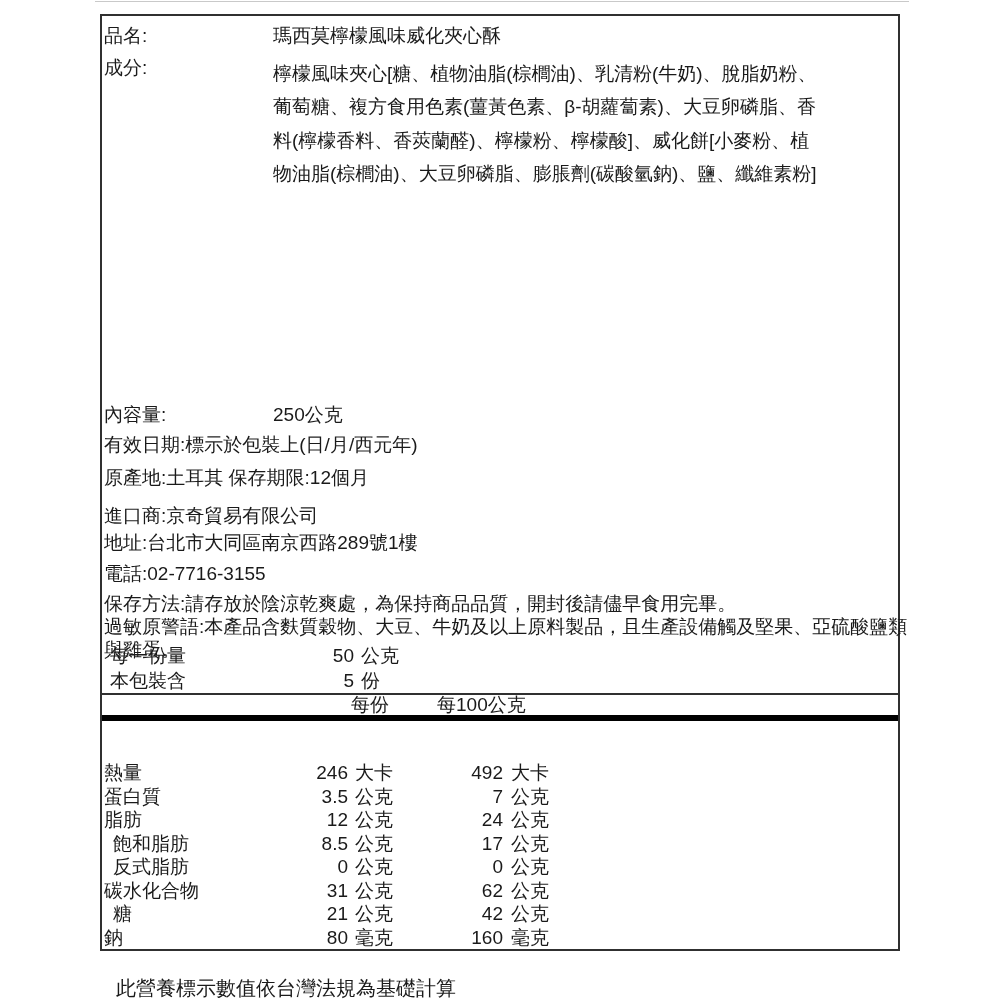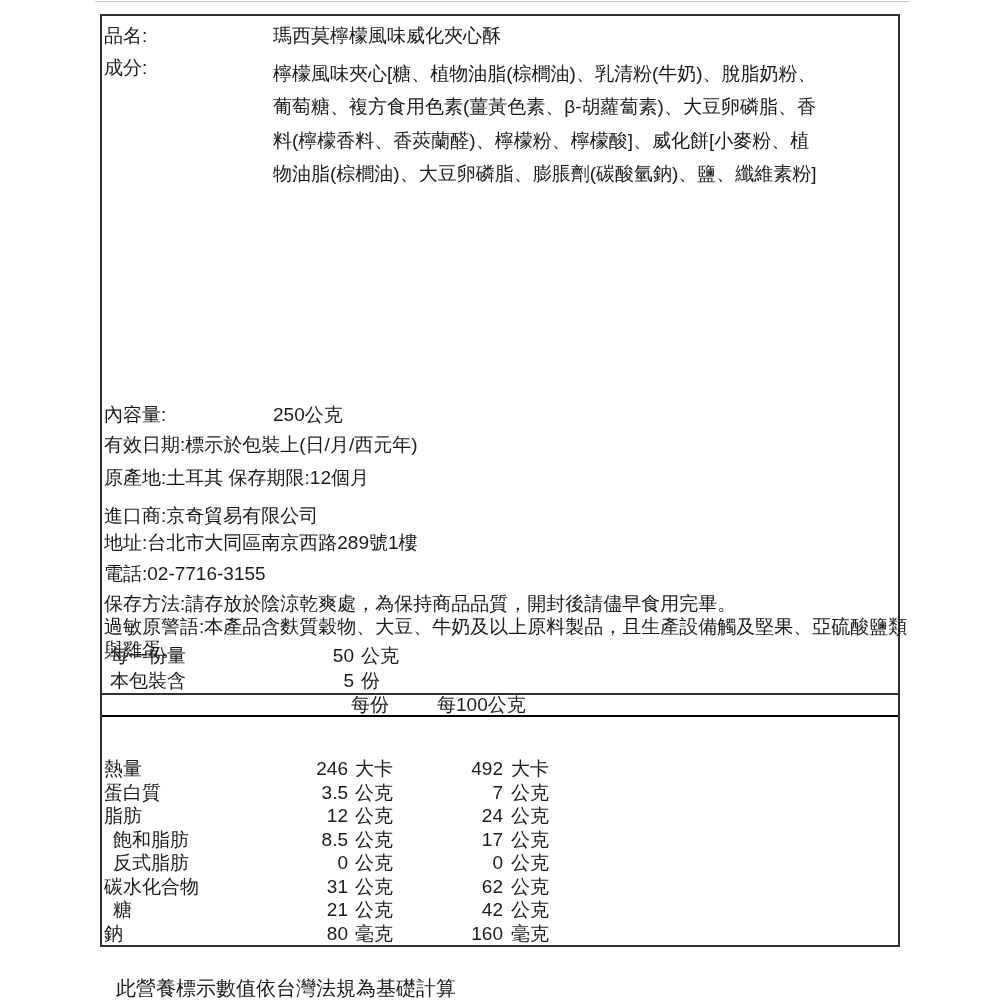--- a/index.html
+++ b/index.html
@@ -25,21 +25,21 @@
   .ingredients > div { line-height:33.4px; white-space:pre; }
   .para { position:absolute; left:2px; top:576px; width:792px; }
   .para > div { line-height:23px; white-space:pre; }
   .nut-title {
     border-top:2px solid #303030;
     height:23px; line-height:23px; text-align:center;
   }
   .serving { height:49px; padding-left:8px; }
   .srow { display:grid; grid-template-columns:142px 102px auto; height:24.5px; line-height:24.5px; }
   .col-head {
-    border-top:2px solid #303030; border-bottom:2px solid #000000;
+    border-top:2px solid #303030; border-bottom:6px solid #000000;
     height:20px; line-height:20px; position:relative;
   }
   .ch1 { position:absolute; left:249px; }
   .ch2 { position:absolute; left:335px; }
   .nut-rows { padding-left:2px;margin-top:40px; }
   .nrow { display:grid; grid-template-columns:142px 102px 53px 102px auto; height:23.5px; line-height:23.5px; }
   .num { text-align:right; }
   .unit { padding-left:7px; }
   .unit2 { padding-left:8px; }
   .lbl-indent { padding-left:9px; }

